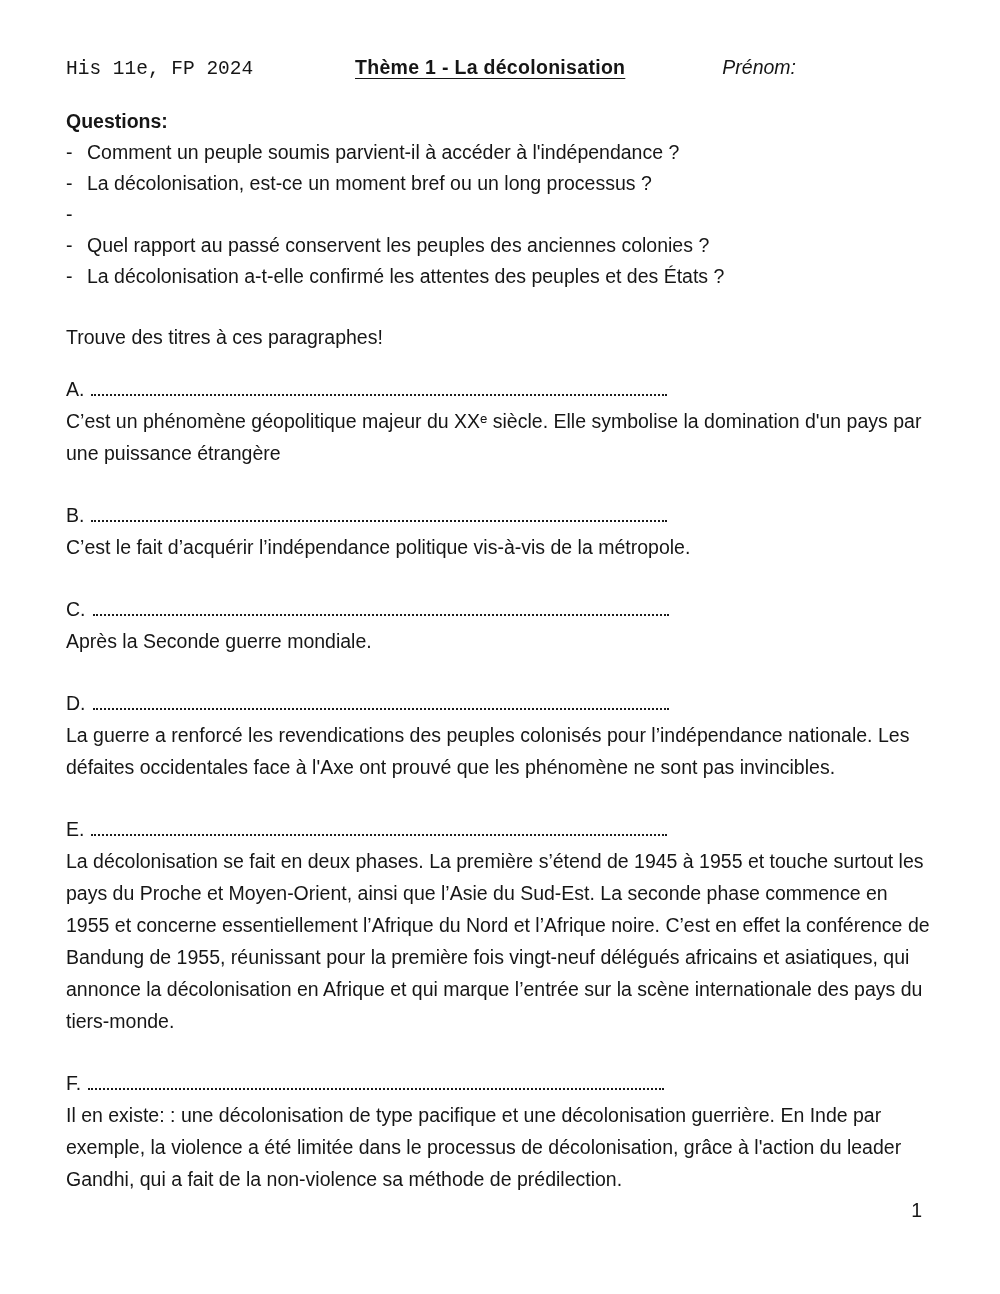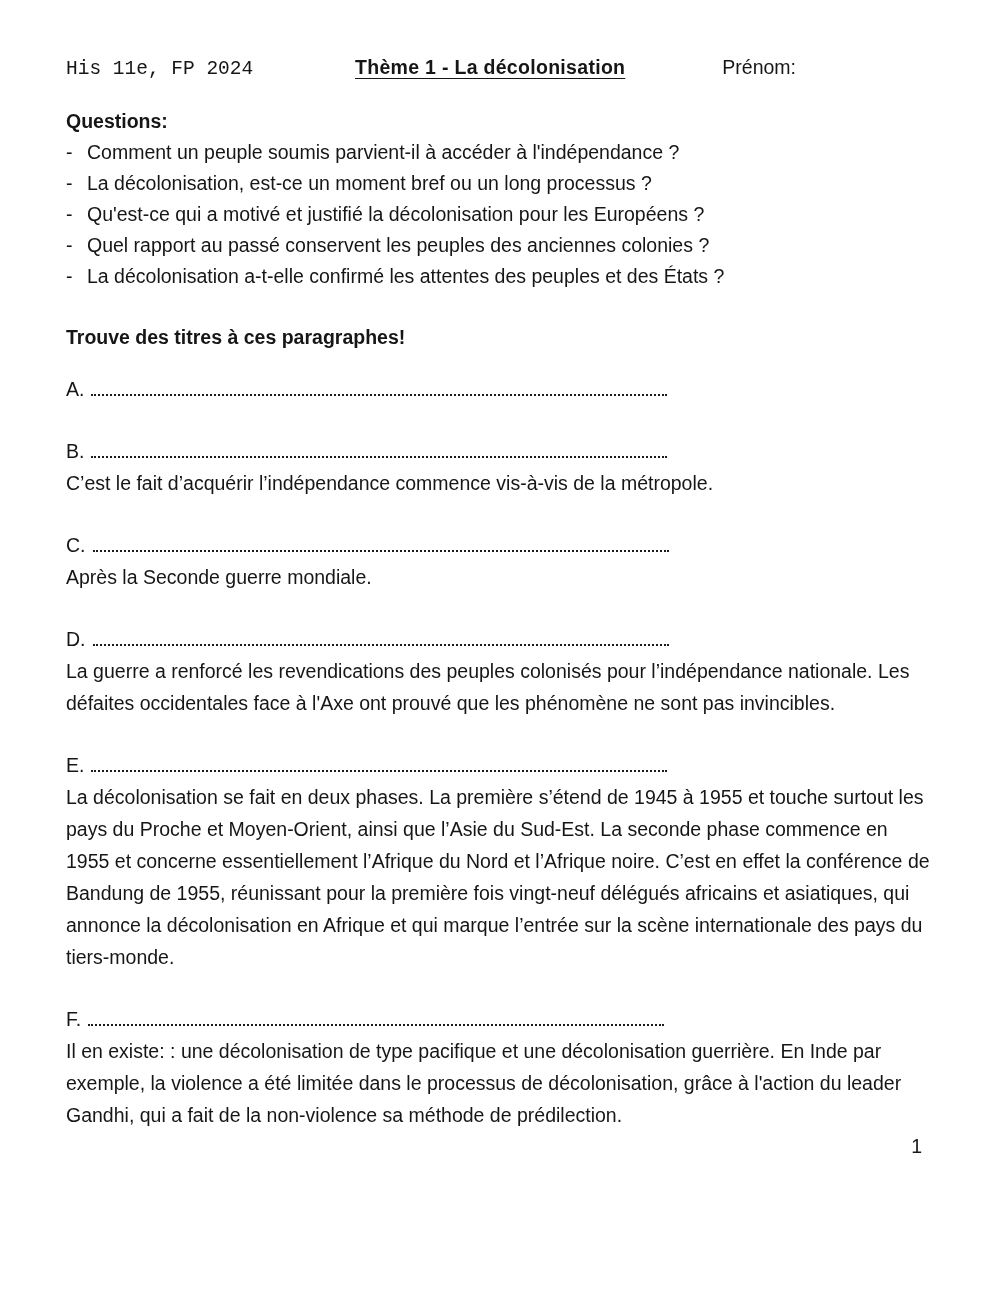--- a/index.html
+++ b/index.html
@@ -20,37 +20,36 @@
     line-height: 26px;
     white-space: nowrap;
   }
   .h-left { width: 289px; flex: none; font-family: Liberation Mono, monospace; }
   .h-title {
     font-weight: bold;
     text-decoration: underline;
     text-underline-offset: 4px;
     letter-spacing: 0.3px;
   }
-  .h-right { margin-left: 97px; }
+  .h-right { margin-left: 97px; font-style: italic; }
 
   .questions-heading {
     margin-top: 24px;
     font-weight: bold;
     line-height: 31px;
   }
   .question-row {
     display: flex;
     line-height: 31px;
   }
   .q-dash { flex: none; width: 21px; }
 
   .instruction {
     margin-top: 30px;
     line-height: 31px;
-    font-weight: bold;
   }
 
   .section { margin-top: 30px; }
   .section-first { margin-top: 20px; }
   .section-line { line-height: 32px; white-space: nowrap; }
   .dots {
     display: inline-block;
     width: 576px;
     height: 4px;
     margin-left: 7px;
@@ -83,45 +82,45 @@
   <div class="question-row">
     <span class="q-dash">-</span>
     <span>Comment un peuple soumis parvient-il à accéder à l'indépendance ?</span>
   </div>
   <div class="question-row">
     <span class="q-dash">-</span>
     <span>La décolonisation, est-ce un moment bref ou un long processus ?</span>
   </div>
   <div class="question-row">
     <span class="q-dash">-</span>
-    <span>Qu'est-ce qui a motivé et justifié la décolonisation pour les Européens ?</span>
   </div>
   <div class="question-row">
     <span class="q-dash">-</span>
     <span>Quel rapport au passé conservent les peuples des anciennes colonies ?</span>
   </div>
   <div class="question-row">
     <span class="q-dash">-</span>
     <span>La décolonisation a-t-elle confirmé les attentes des peuples et des États ?</span>
   </div>
 </div>
 
 <div class="instruction">Trouve des titres à ces paragraphes!</div>
 
 <div class="section section-first">
   <div class="section-line">
     <span>A.</span><span class="dots"></span>
   </div>
+  <p>C’est un phénomène géopolitique majeur du XXᵉ siècle. Elle symbolise la domination d'un pays par une puissance étrangère</p>
 </div>
 
 <div class="section">
   <div class="section-line">
     <span>B.</span><span class="dots"></span>
   </div>
-  <p>C’est le fait d’acquérir l’indépendance commence vis-à-vis de la métropole.</p>
+  <p>C’est le fait d’acquérir l’indépendance politique vis-à-vis de la métropole.</p>
 </div>
 
 <div class="section">
   <div class="section-line">
     <span>C.</span><span class="dots"></span>
   </div>
   <p>Après la Seconde guerre mondiale.</p>
 </div>
 
 <div class="section">

